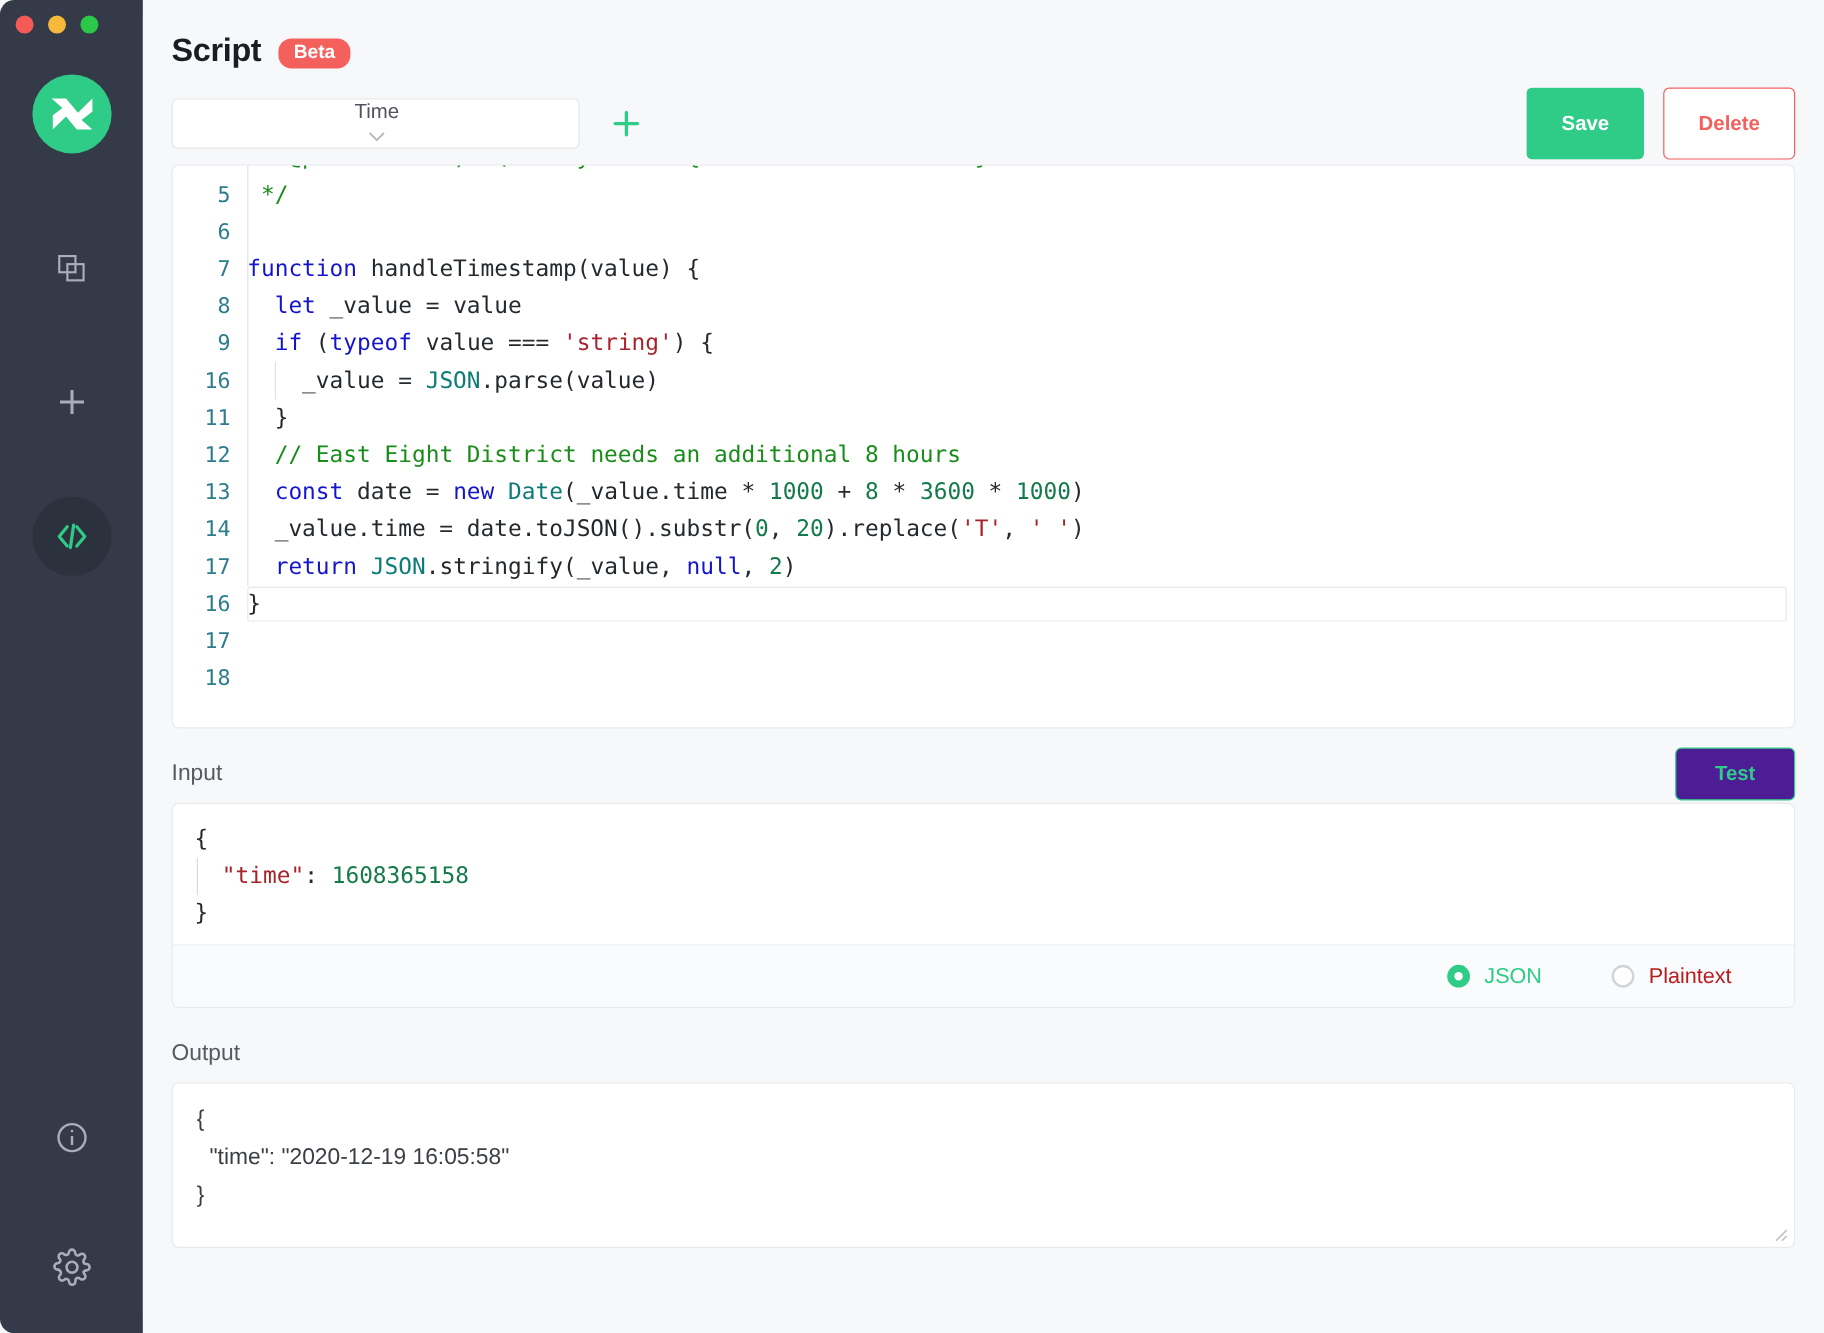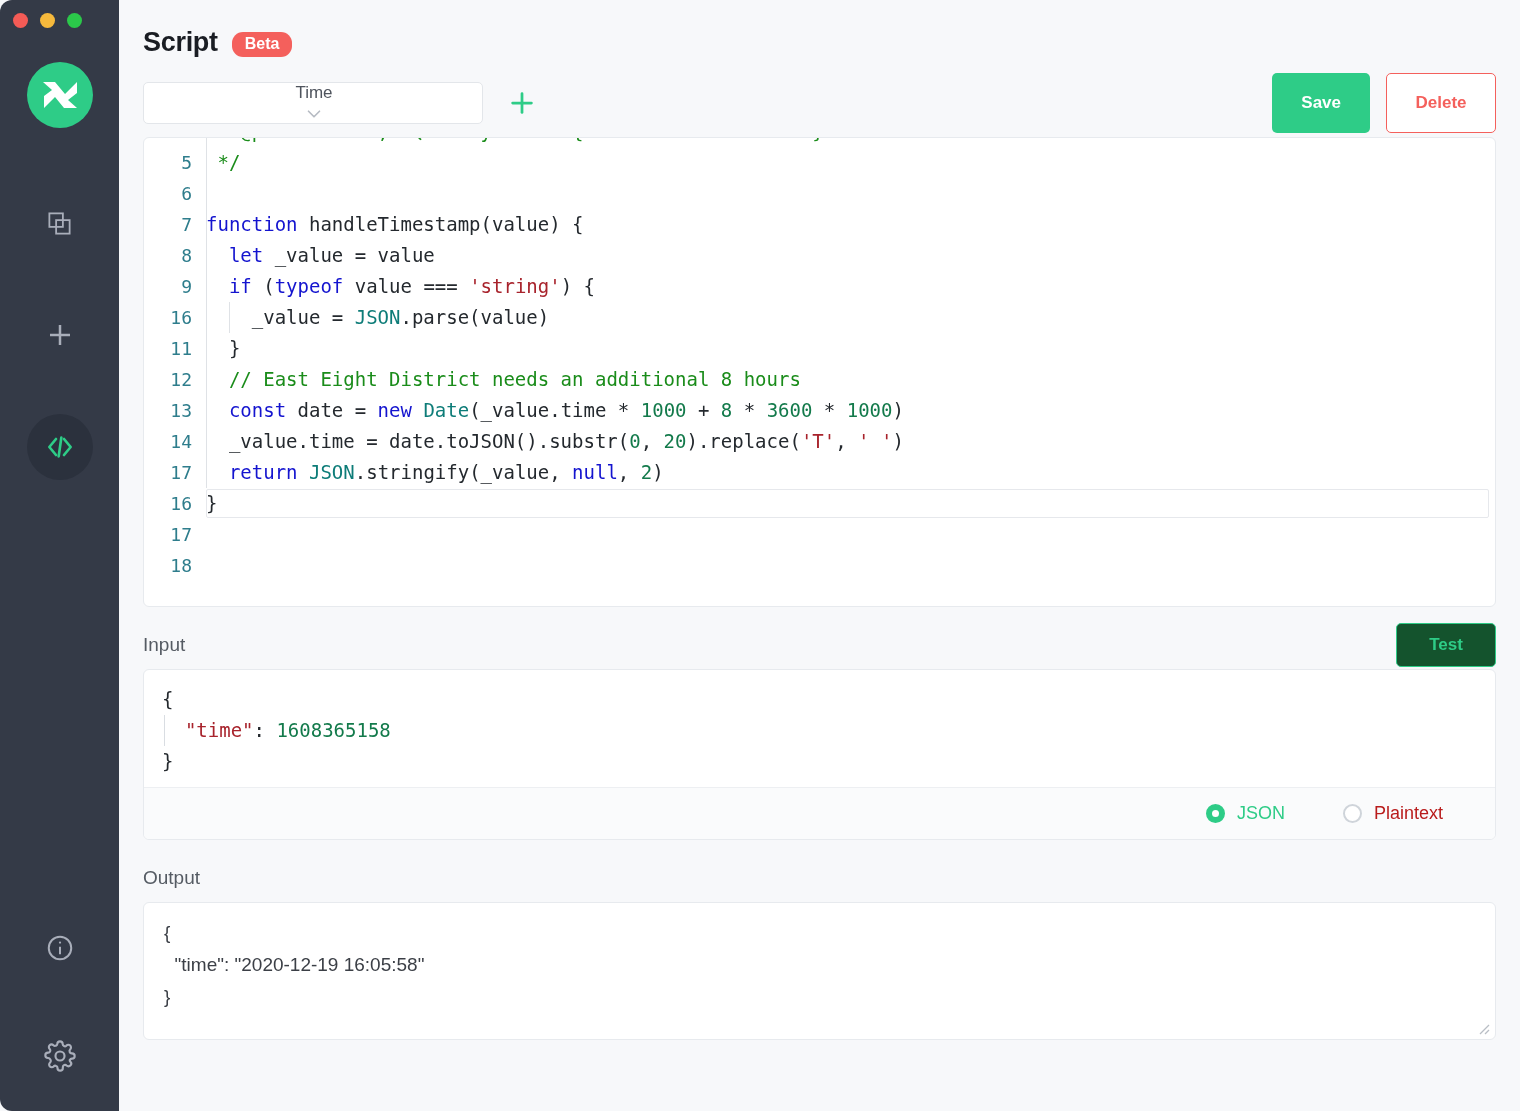--- a/index.html
+++ b/index.html
@@ -217,21 +217,21 @@
     display: flex; align-items: center;
     margin-top: 16px;
     height: 44px;
   }
   .section-label {
     font-size: 19px;
     color: #555b63;
   }
   .btn-test {
     margin-left: auto;
-    background: #14532d;
+    background: #4c1d95;
     color: #2ecc87;
     border: 1px solid #2ecc87;
     font-weight: bold;
     height: 44px;
     min-width: 100px;
     border-radius: 5px;
     font-size: 17px;
     display: flex; align-items: center; justify-content: center;
     font-family: "Liberation Sans", sans-serif;
   }

